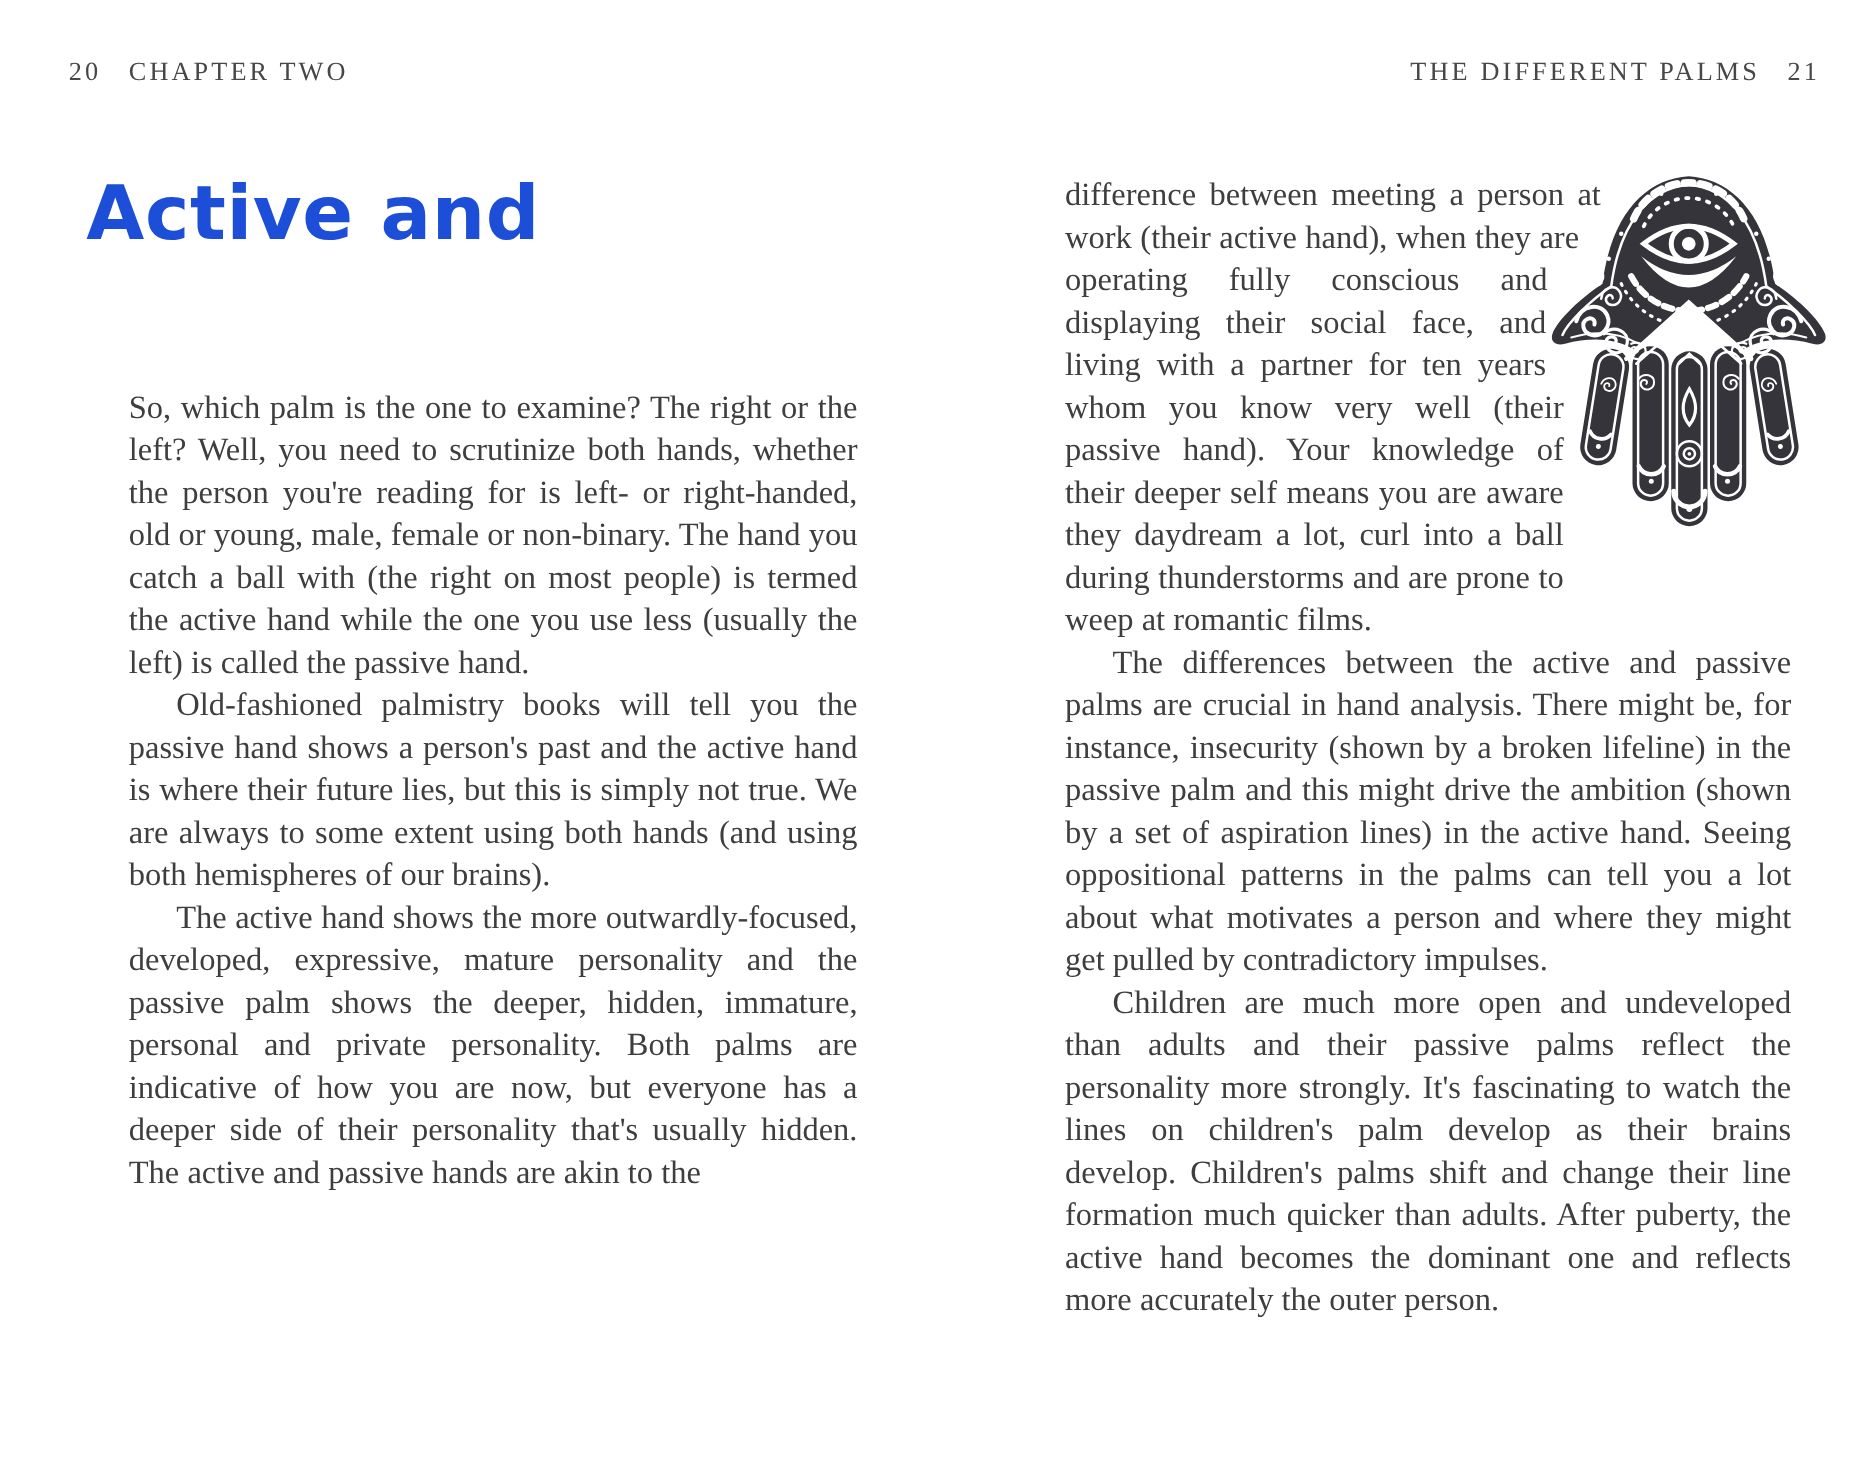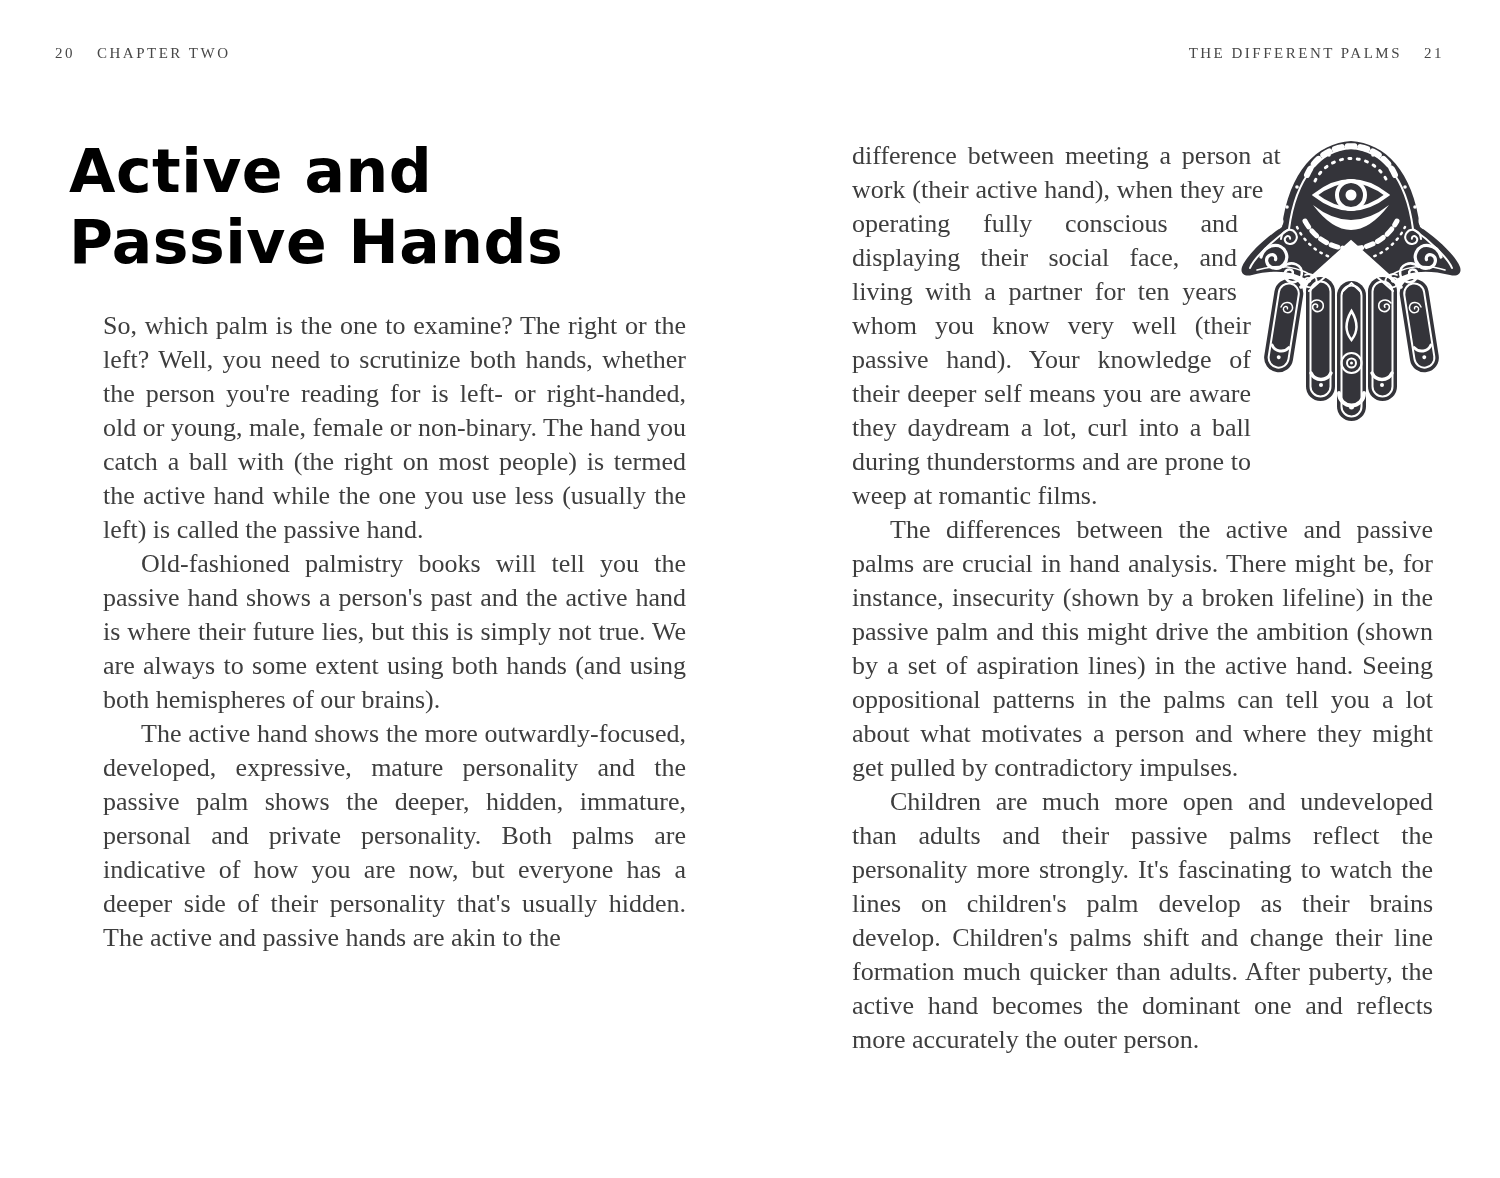--- a/index.html
+++ b/index.html
@@ -10,41 +10,41 @@
     background: #ffffff;
     font-family: "Liberation Serif", serif;
     color: #3e3e3e;
     overflow: hidden;
   }
 
   
   .runhead {
     position: absolute;
     top: 45px;
-    font-size: 15px;
+    font-size: 21px;
     letter-spacing: 2.5px;
     color: #474747;
     white-space: nowrap;
   }
   .runhead-left  { left: 55px; }
-  .runhead-right { right: 56px; }
+  .runhead-right { right: 44px; }
   .runhead .folio-gap-r { margin-right: 22px; }
   .runhead .folio-gap-l { margin-left: 22px; }
 
   
   .chapter-title {
     position: absolute;
     left: 69px;
     top: 136px;
     font-family: "DejaVu Sans", sans-serif;
     font-weight: 600;
     font-size: 60px;
     line-height: 71px;
     letter-spacing: 0.5px;
-    color: #000000;
+    color: #1d4ed8;
   }
 
   
   .col { position: absolute; }
   .col-left  { left: 68px;  top: 309px; width: 583px; margin-left: 35px; }
   .col-right { left: 852px; top: 139px; width: 581px; }
   .col p {
     margin: 0;
     font-size: 26px;
     line-height: 34px;
@@ -68,21 +68,21 @@
 </style>
 </head>
 <body>
 
 <div>
   <div class="runhead runhead-left">
     <span class="folio-gap-r">20</span><span>CHAPTER TWO</span>
   </div>
 
   <h1 class="chapter-title" style="margin:0;"><span>Active and</span><br>
-      <span>Passive Hands</span></h1>
+      </h1>
 
   <div class="col col-left">
     <p>So, which palm is the one to examine? The right or the left? Well, you need to scrutinize both hands, whether the person you're reading for is left- or right-handed, old or young, male, female or non-binary. The hand you catch a ball with (the right on most people) is termed the active hand while the one you use less (usually the left) is called the passive hand.</p>
     <p class="indent">Old-fashioned palmistry books will tell you the passive hand shows a person's past and the active hand is where their future lies, but this is simply not true. We are always to some extent using both hands (and using both hemispheres of our brains).</p>
     <p class="indent">The active hand shows the more outwardly-focused, developed, expressive, mature personality and the passive palm shows the deeper, hidden, immature, personal and private personality. Both palms are indicative of how you are now, but everyone has a deeper side of their personality that's usually hidden. The active and passive hands are akin to the</p>
   </div>
 </div>
 
 <div>
   <div class="runhead runhead-right">

